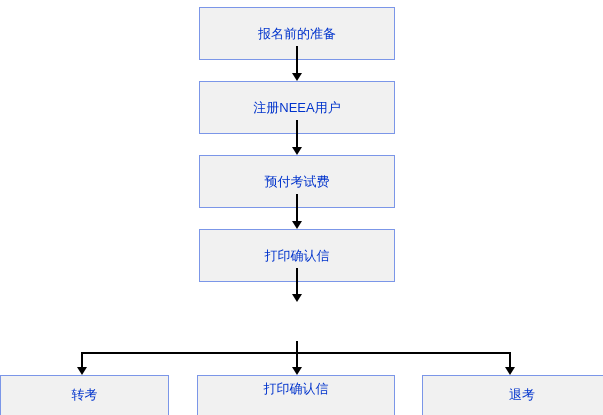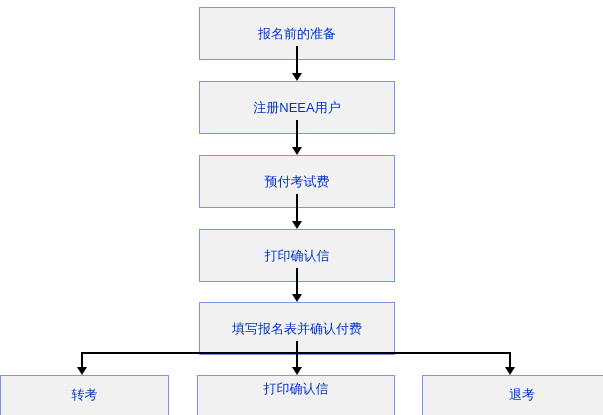--- a/index.html
+++ b/index.html
@@ -52,23 +52,20 @@
   </div>
   <div class="box step" style="top:155px">
     <span>预付考试费</span>
   </div>
   <div class="box step" style="top:81px">
     <span>注册NEEA用户</span>
   </div>
   <div class="box step" style="top:229px">
     <span>打印确认信</span>
   </div>
-  <div class="box step" style="top:302px">
-    <span>填写报名表并确认付费</span>
-  </div>
 
   <div class="vline" style="left:296px;top:46px;height:27px"></div>
   <div class="arrowhead" style="left:292px;top:73px"></div>
 
   <div class="vline" style="left:296px;top:120px;height:27px"></div>
   <div class="arrowhead" style="left:292px;top:147px"></div>
 
   <div class="vline" style="left:296px;top:194px;height:27px"></div>
   <div class="arrowhead" style="left:292px;top:221px"></div>
 

